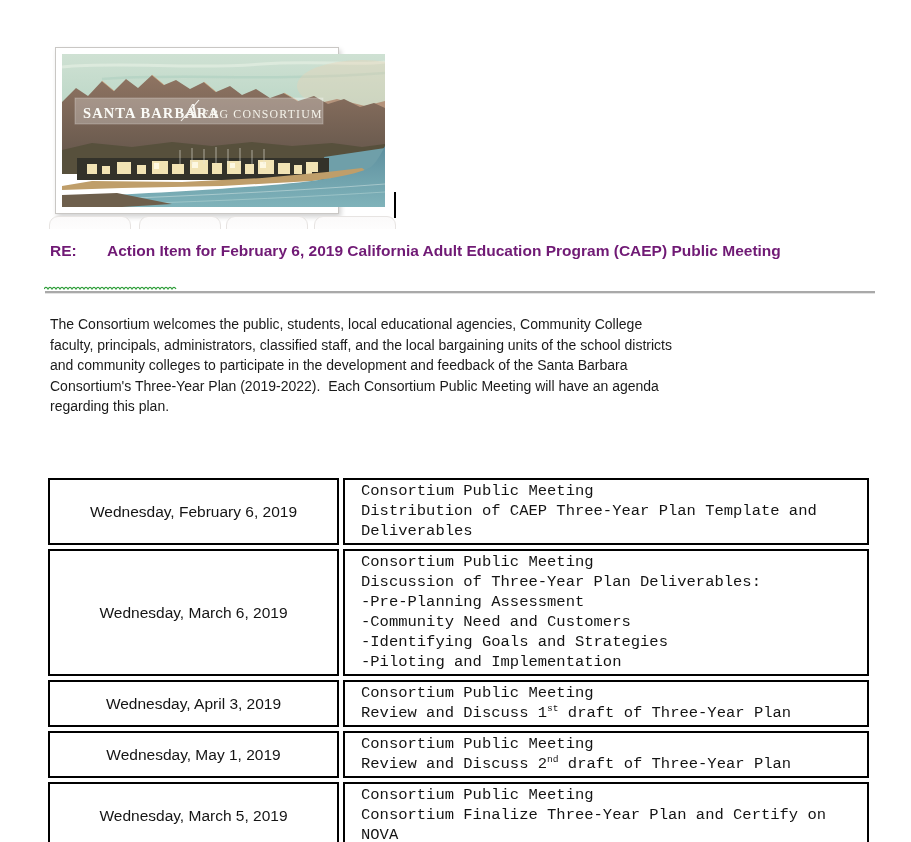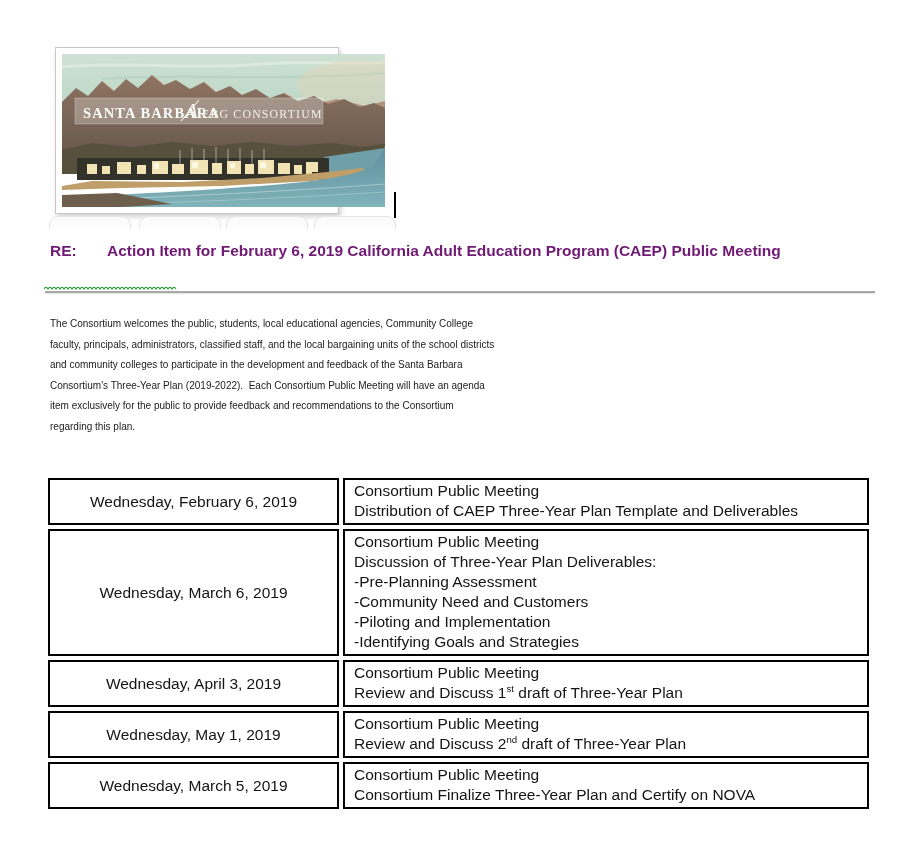--- a/index.html
+++ b/index.html
@@ -27,29 +27,29 @@
   .memo-head .subj div{white-space:pre;}
 
   
   .squiggle{position:absolute;left:44px;top:277px;width:134px;height:6px;}
 
   
   .hrule{position:absolute;left:45px;top:291px;width:830px;height:2px;background:#a9a9a9;
          border-bottom:1px solid #e3e3e3;}
 
   
-  .body-para{position:absolute;left:50px;top:314px;width:822px;font-size:10px;line-height:20.6px;color:#1a1a1a;}
+  .body-para{position:absolute;left:50px;top:314px;width:822px;font-size:14px;line-height:20.6px;color:#1a1a1a;}
   .body-para div{white-space:pre-wrap;}
 
   
   .schedule{position:absolute;left:48px;top:478px;width:821px;}
   .trow{display:flex;gap:4px;margin-bottom:4px;}
   .cell{border:2px solid #000;box-sizing:border-box;background:#fff;font-size:15.5px;line-height:20px;color:#141414;}
   .cell-date{width:291px;display:flex;align-items:center;justify-content:center;text-align:center;padding:2px 0;}
-  .cell-desc{flex:1;padding:1px 4px 2px 9px;}
+  .cell-desc{flex:1;padding:1px 4px 2px 16px;font-family:Liberation Mono, monospace;}
   .cell-desc div{white-space:pre-wrap;}
   sup{font-size:62%;vertical-align:super;line-height:0;}
 </style>
 </head>
 <body>
 
 <div class="page">
 
   <div class="banner-frame">
     <svg viewBox="0 0 323 153" width="323" height="153" preserveAspectRatio="none" role="img">
@@ -140,41 +140,40 @@
       </svg>
   </div>
 
   <div class="hrule"></div>
 
   <div class="body-para" id="body-para">
       <div>The Consortium welcomes the public, students, local educational agencies, Community College</div>
       <div>faculty, principals, administrators, classified staff, and the local bargaining units of the school districts</div>
       <div>and community colleges to participate in the development and feedback of the Santa Barbara</div>
       <div>Consortium's Three-Year Plan (2019-2022).  Each Consortium Public Meeting will have an agenda</div>
-      <div>item exclusively for the public to provide feedback and recommendations to the Consortium</div>
       <div>regarding this plan.</div>
     </div>
 
   <div class="schedule" id="schedule">
       <div class="trow">
         <div class="cell cell-date">Wednesday, February 6, 2019</div>
         <div class="cell cell-desc">
           <div>Consortium Public Meeting</div>
           <div>Distribution of CAEP Three-Year Plan Template and Deliverables</div>
         </div>
       </div>
       <div class="trow">
         <div class="cell cell-date">Wednesday, March 6, 2019</div>
         <div class="cell cell-desc">
           <div>Consortium Public Meeting</div>
           <div>Discussion of Three-Year Plan Deliverables:</div>
           <div>-Pre-Planning Assessment</div>
           <div>-Community Need and Customers</div>
+          <div>-Identifying Goals and Strategies</div>
           <div>-Piloting and Implementation</div>
-          <div>-Identifying Goals and Strategies</div>
         </div>
       </div>
       <div class="trow">
         <div class="cell cell-date">Wednesday, April 3, 2019</div>
         <div class="cell cell-desc">
           <div>Consortium Public Meeting</div>
           <div>Review and Discuss 1<sup>st</sup> draft of Three-Year Plan</div>
         </div>
       </div>
       <div class="trow">

